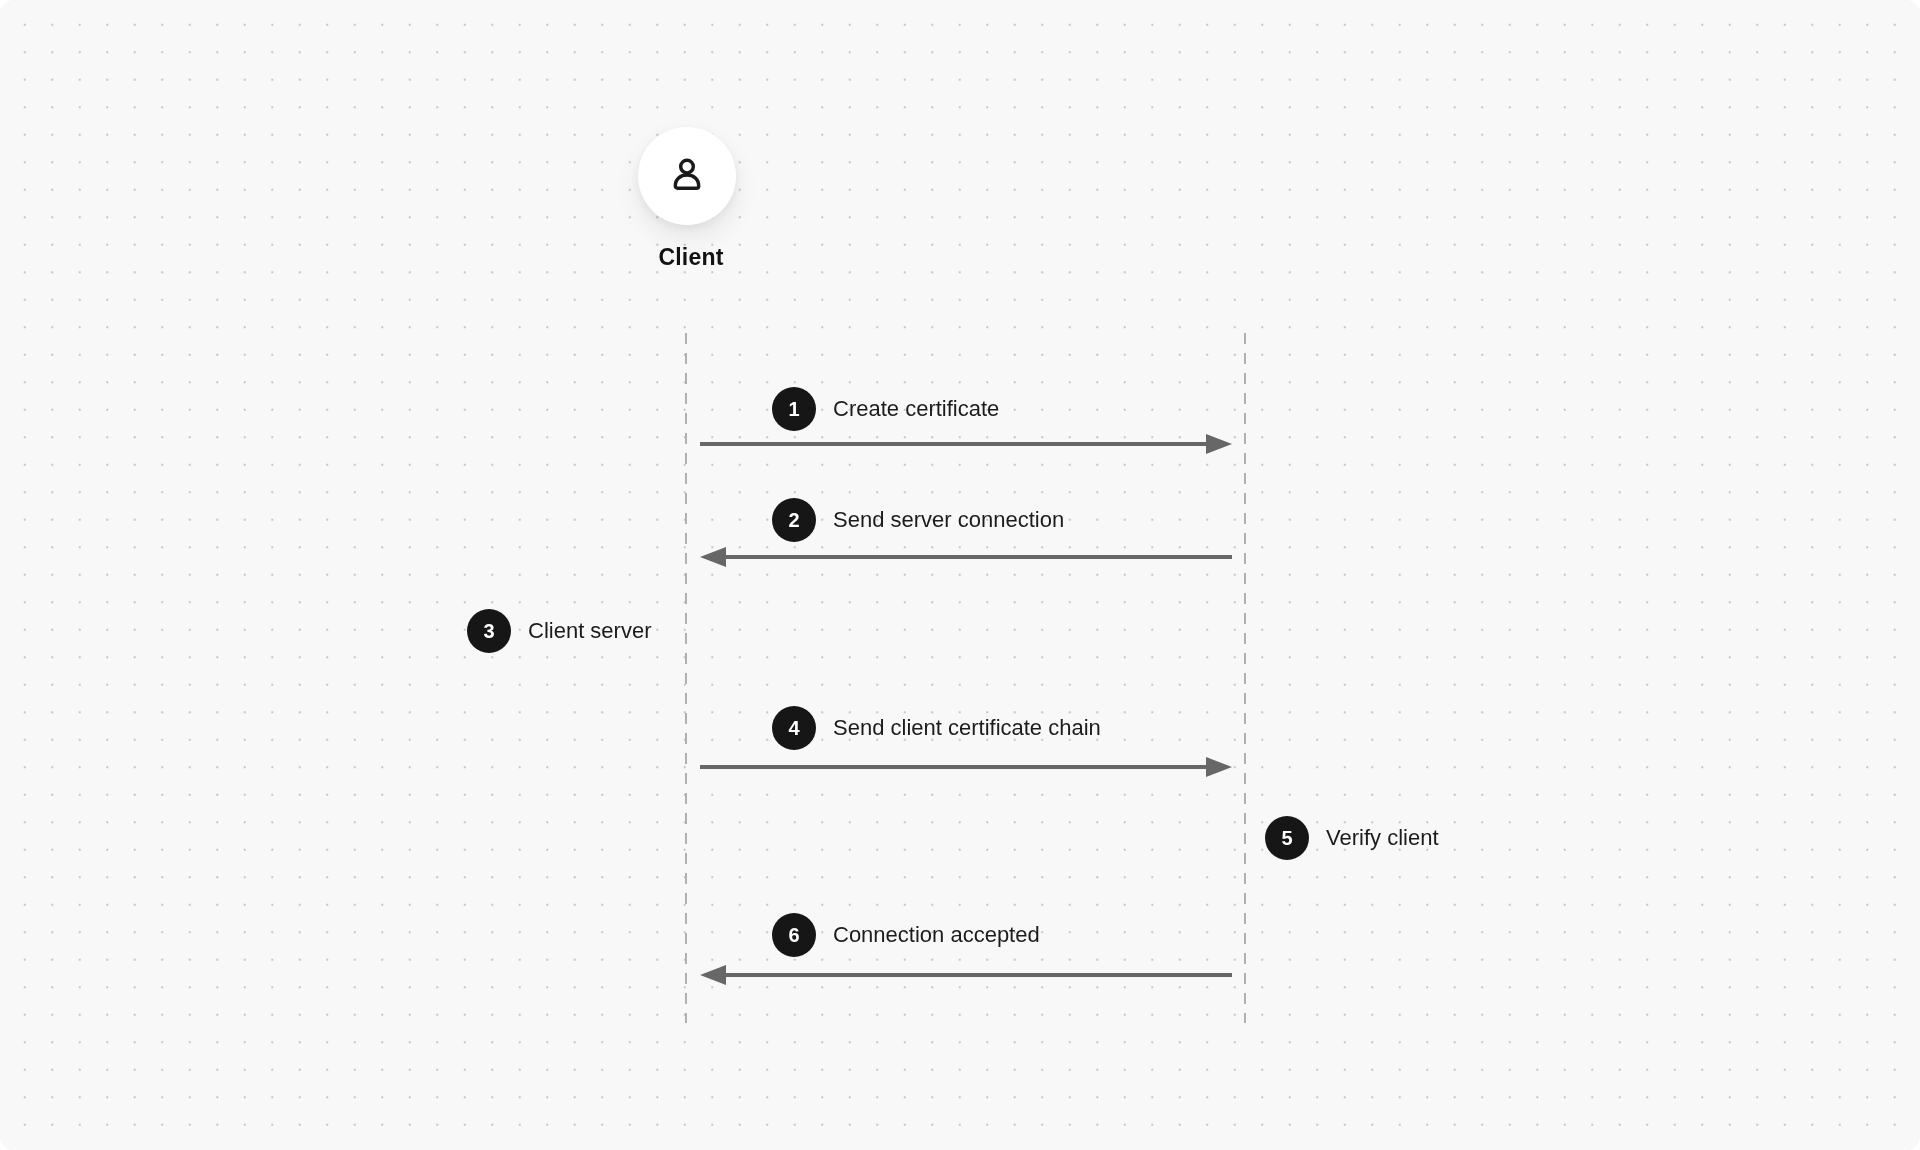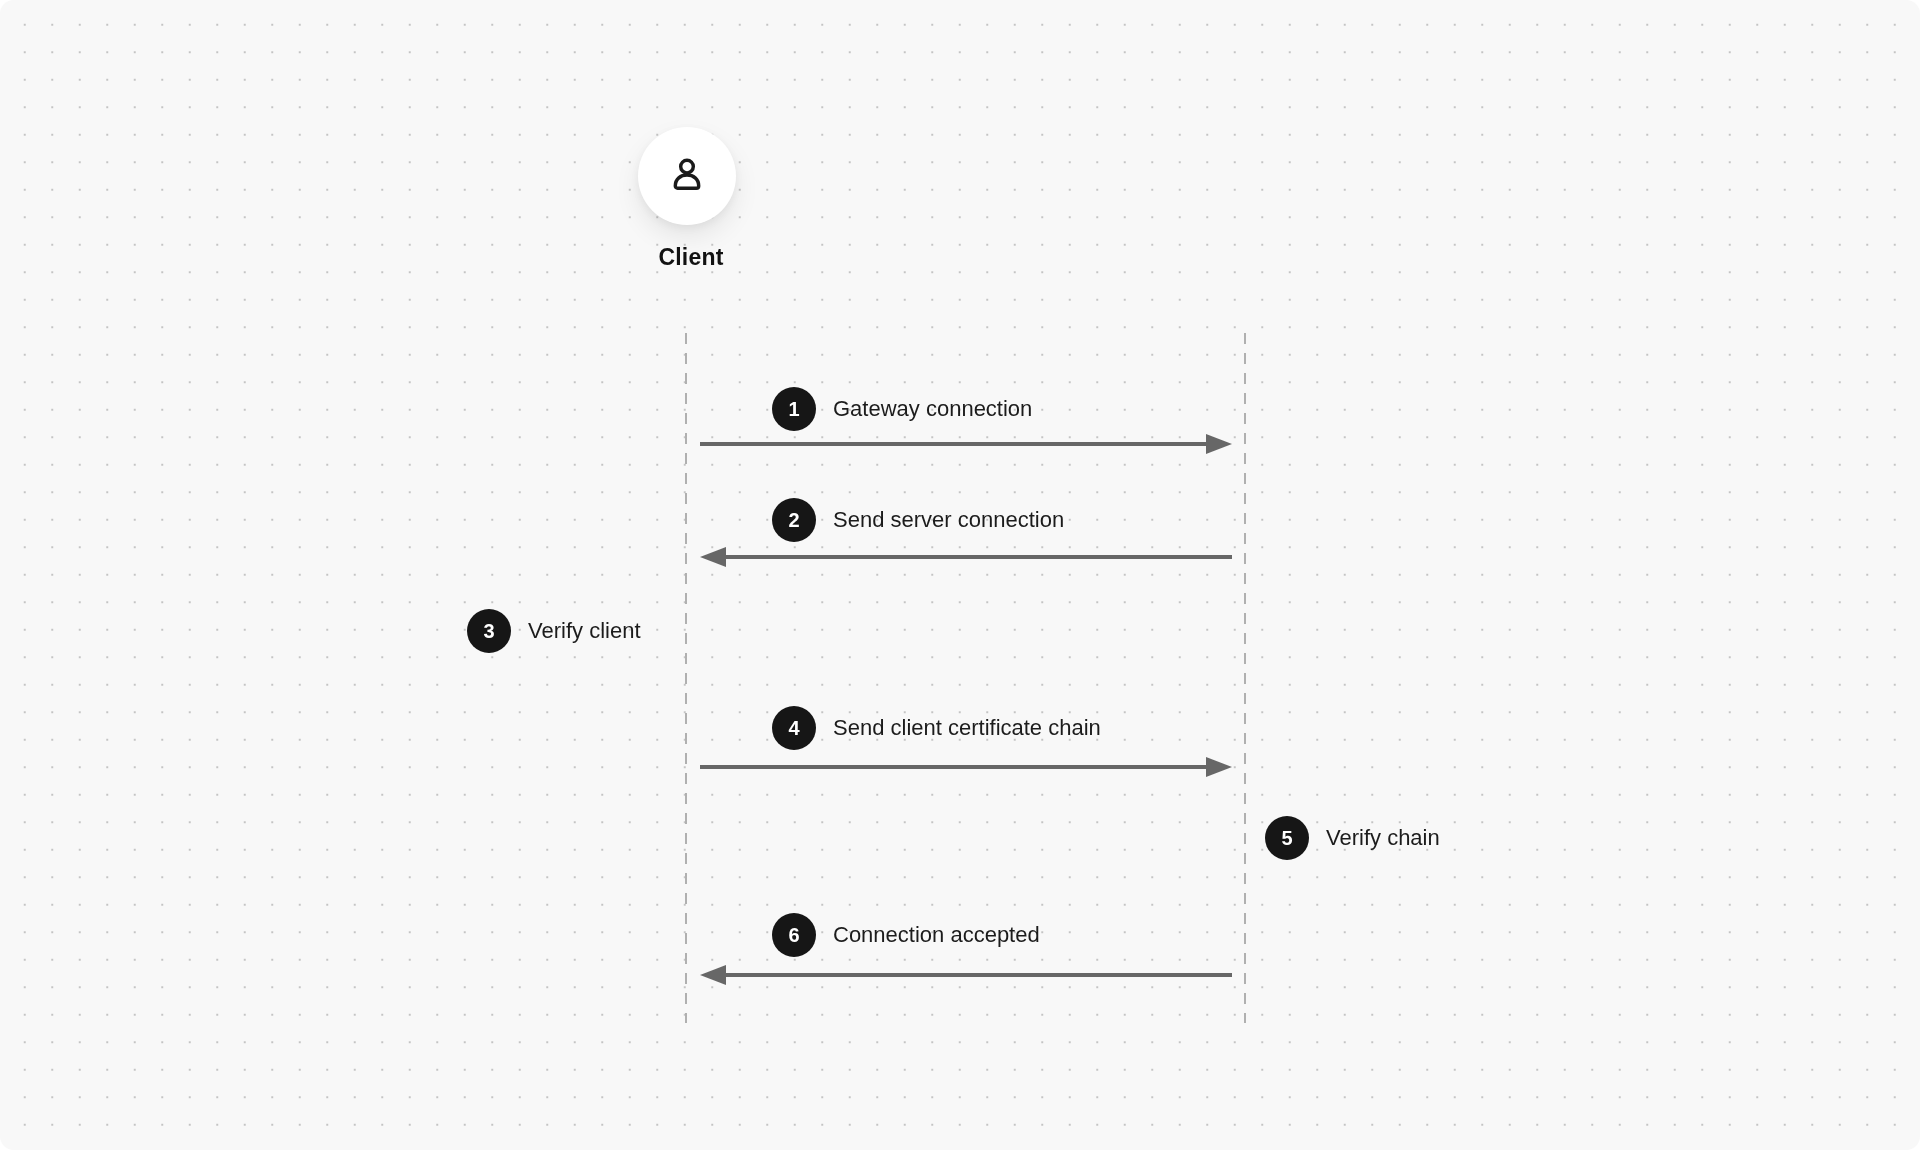--- a/index.html
+++ b/index.html
@@ -70,53 +70,53 @@
       </div>
       <div class="actor-label">Client</div>
     </div>
 
 
     <div class="lifeline" style="left:685px;"></div>
     <div class="lifeline" style="left:1244px;"></div>
 
     <div class="step" style="left:772px; top:387px;">
       <span class="badge">1</span>
-      <span class="step-label">Gateway connection</span>
+      <span class="step-label">Create certificate</span>
     </div>
     <div class="arrow right" style="top:432px;">
       <span class="shaft"></span>
       <span class="head"></span>
     </div>
 
     <div class="step" style="left:772px; top:498px;">
       <span class="badge">2</span>
       <span class="step-label">Send server connection</span>
     </div>
     <div class="arrow left" style="top:545px;">
       <span class="shaft"></span>
       <span class="head"></span>
     </div>
 
     <div class="step" style="left:467px; top:609px;">
       <span class="badge">3</span>
-      <span class="step-label">Verify client</span>
+      <span class="step-label">Client server</span>
     </div>
 
     <div class="step" style="left:772px; top:706px;">
       <span class="badge">4</span>
       <span class="step-label">Send client certificate chain</span>
     </div>
     <div class="arrow right" style="top:755px;">
       <span class="shaft"></span>
       <span class="head"></span>
     </div>
 
     <div class="step" style="left:1265px; top:816px;">
       <span class="badge">5</span>
-      <span class="step-label">Verify chain</span>
+      <span class="step-label">Verify client</span>
     </div>
 
     <div class="step" style="left:772px; top:913px;">
       <span class="badge">6</span>
       <span class="step-label">Connection accepted</span>
     </div>
     <div class="arrow left" style="top:963px;">
       <span class="shaft"></span>
       <span class="head"></span>
     </div>

